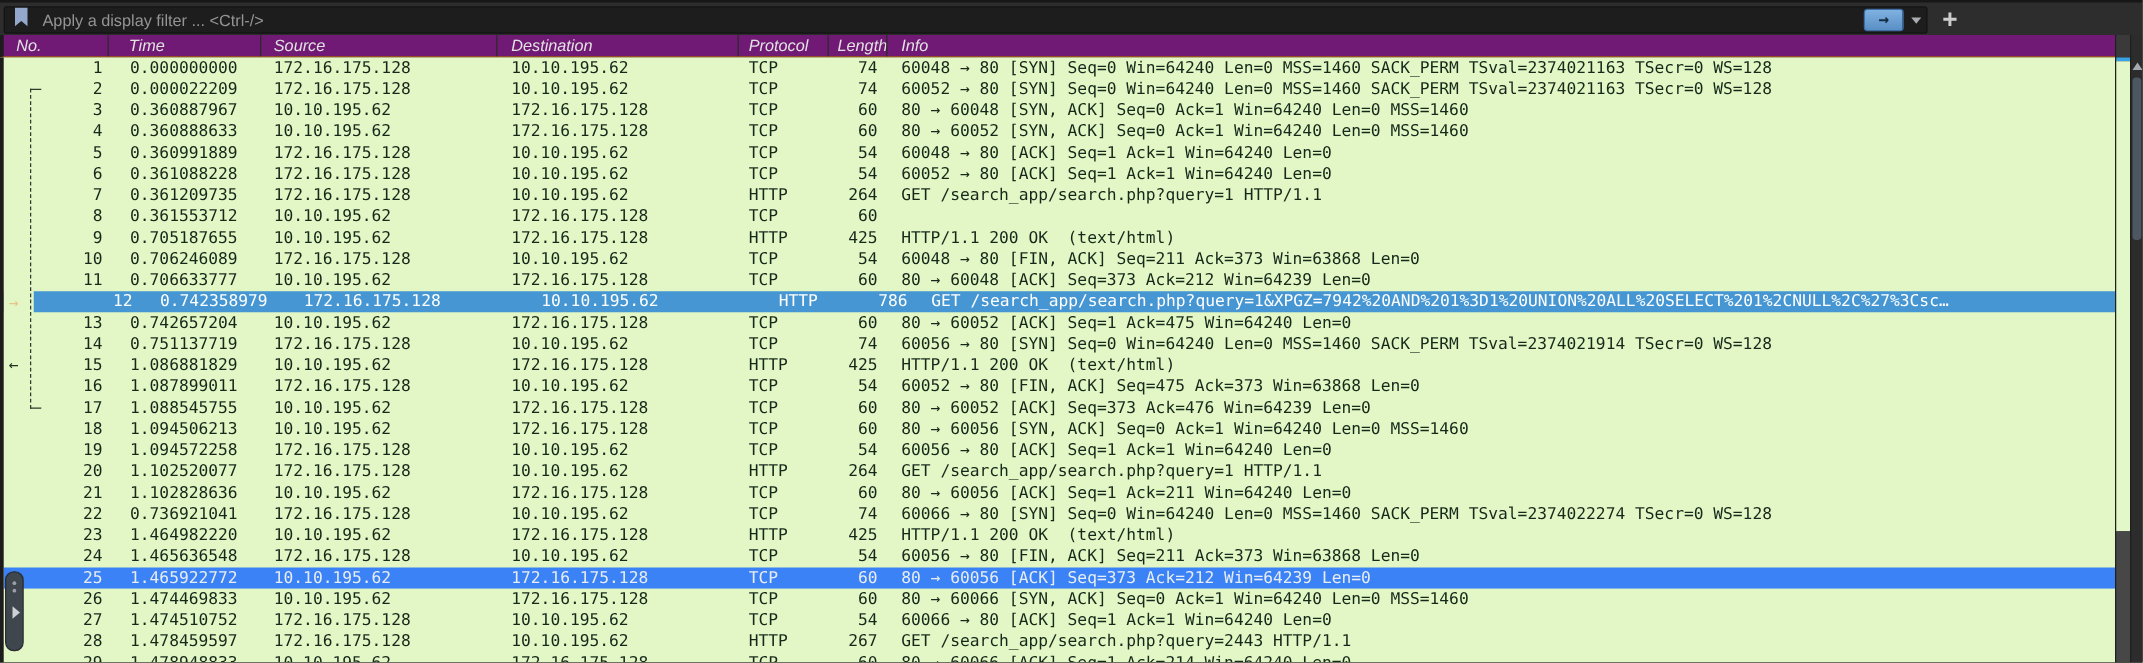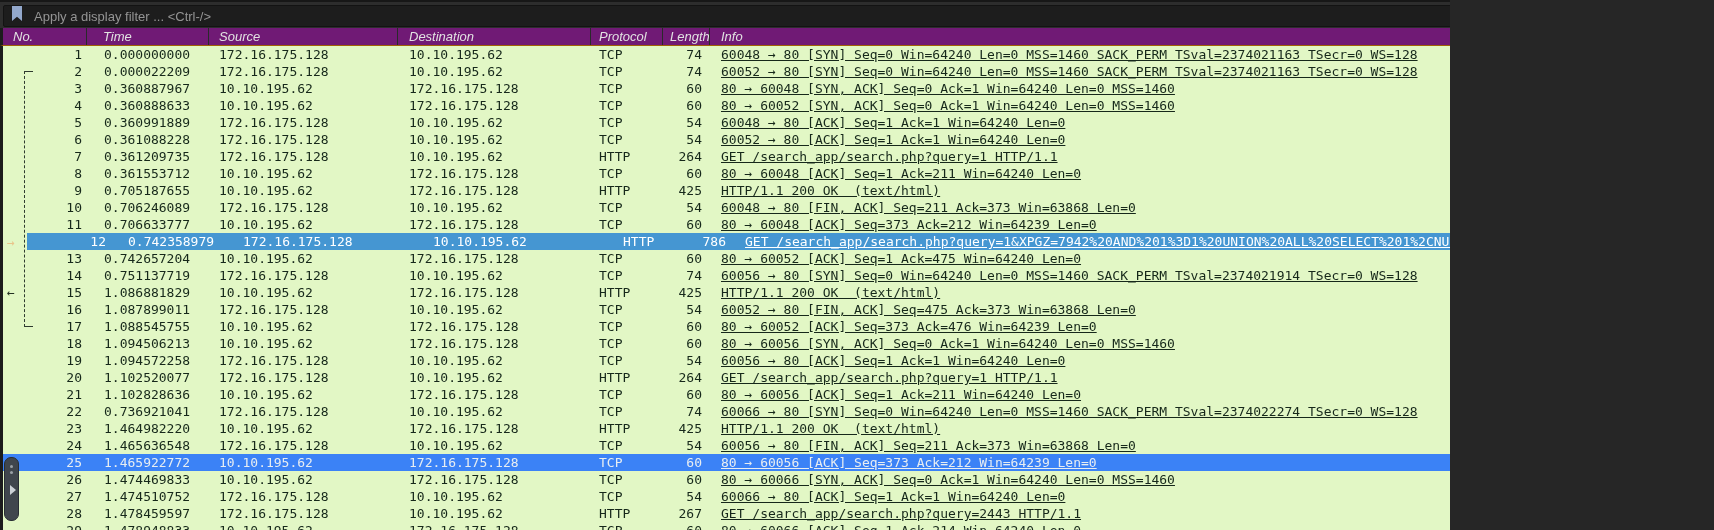--- a/index.html
+++ b/index.html
@@ -1,16 +1,16 @@
 <!DOCTYPE html>
 <html><head>
 <meta charset="utf-8">
 <style>
   html,body{margin:0;padding:0;background:#262626;}
-  .app{position:relative;width:1450px;height:530px;overflow:hidden;background:#2b2b2b;
+  .app{position:relative;width:1714px;height:530px;overflow:hidden;background:#2b2b2b;
        font-family:"Liberation Sans",sans-serif;}
 
   
   .filter-bar{position:absolute;left:0;top:0;width:1714px;height:28px;background:#2d2d2d;
               border-top:2px solid #171717;box-sizing:border-box;}
   .filter-input{position:absolute;left:3px;top:3px;width:1539px;height:22px;background:#1d1d1d;
                 border:1px solid #131313;border-radius:2px;display:flex;align-items:center;box-sizing:border-box;}
   .bookmark-btn{width:26px;height:20px;display:flex;align-items:center;justify-content:center;flex:0 0 auto;}
   .filter-placeholder{color:#949494;font-size:13px;margin-left:4px;white-space:nowrap;flex:1 1 auto;overflow:hidden;}
   .apply-btn{flex:0 0 auto;width:32px;height:18px;margin-right:2px;border-radius:3px;
@@ -39,21 +39,21 @@
            background:#e2f7c5;white-space:pre;}
   .pkt-row.state-selected{background:#4596d2;color:#ffffff;margin-left:24px;}
   .pkt-row.state-dark{background:#3b82f6;color:#e7edf2;}
   .cell{overflow:hidden;white-space:pre;box-sizing:border-box;}
   .c-no{text-align:right;padding-right:5px;}
   .c-time{padding-left:17px;}
   .c-src{padding-left:10px;}
   .c-dst{padding-left:11px;}
   .c-proto{padding-left:8px;}
   .c-len{text-align:right;padding-right:8px;}
-  .c-info{padding-left:11px;text-decoration:underline;}
+  .c-info{padding-left:11px;}
 
   
   .gutter{position:absolute;left:0;top:0;width:34px;height:484px;pointer-events:none;z-index:3;}
   .g-line{position:absolute;left:21px;top:25px;height:256px;width:0;border-left:1px dashed #2e3a2e;}
   .g-tick-start{position:absolute;left:21px;top:25px;width:9px;border-top:1px solid #2e3a2e;}
   .g-tick-end{position:absolute;left:21px;top:280px;width:9px;border-top:1px solid #2e3a2e;}
   .g-arrow-first{position:absolute;left:4px;top:188px;height:17px;line-height:17px;
                  font-family:"DejaVu Sans Mono",monospace;font-size:13px;color:#e8c48a;}
   .g-arrow-back{position:absolute;left:4px;top:238px;height:17px;line-height:17px;
                 font-family:"DejaVu Sans Mono",monospace;font-size:13px;color:#223022;}
@@ -188,21 +188,20 @@
     <div class="cell c-len">264</div>
     <div class="cell c-info">GET /search_app/search.php?query=1 HTTP/1.1</div>
   </div>
       <div class="pkt-row state-normal">
     <div class="cell c-no">8</div>
     <div class="cell c-time">0.361553712</div>
     <div class="cell c-src">10.10.195.62</div>
     <div class="cell c-dst">172.16.175.128</div>
     <div class="cell c-proto">TCP</div>
     <div class="cell c-len">60</div>
-    <div class="cell c-info">80 → 60048 [ACK] Seq=1 Ack=211 Win=64240 Len=0</div>
   </div>
       <div class="pkt-row state-normal">
     <div class="cell c-no">9</div>
     <div class="cell c-time">0.705187655</div>
     <div class="cell c-src">10.10.195.62</div>
     <div class="cell c-dst">172.16.175.128</div>
     <div class="cell c-proto">HTTP</div>
     <div class="cell c-len">425</div>
     <div class="cell c-info">HTTP/1.1 200 OK  (text/html)</div>
   </div>

